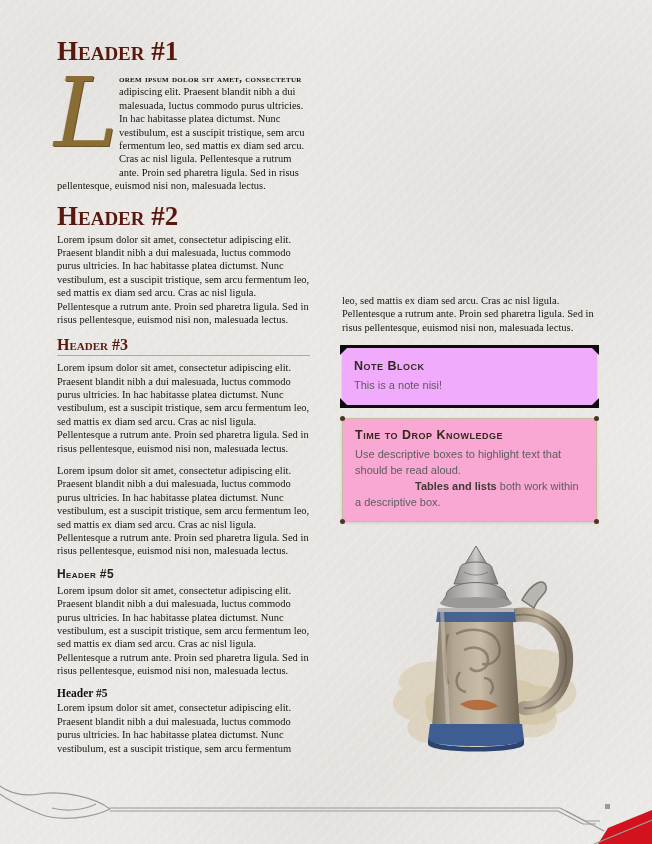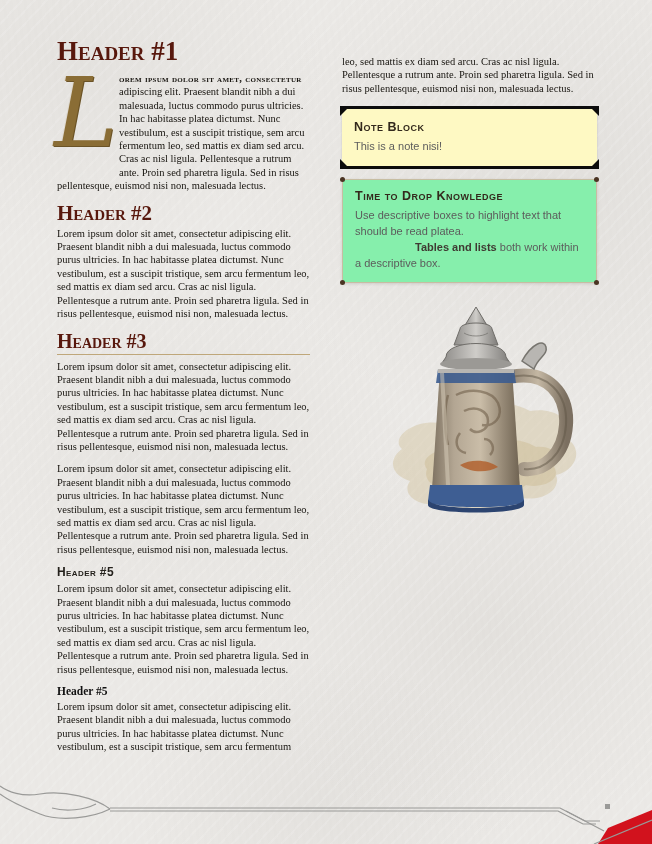--- a/index.html
+++ b/index.html
@@ -12,52 +12,52 @@
       radial-gradient(ellipse 380px 300px at 30% 55%, rgba(130,125,112,.05), transparent 60%),
       radial-gradient(ellipse 420px 340px at 75% 75%, rgba(120,112,100,.07), transparent 60%),
       radial-gradient(ellipse 300px 220px at 50% 95%, rgba(110,105,95,.06), transparent 65%),
       #ebe9e6;
   }
   .page{position:relative;width:652px;height:844px;}
   .grain{position:absolute;inset:0;pointer-events:none;opacity:.5;
     background:
       repeating-linear-gradient(83deg, rgba(0,0,0,.012) 0 3px, transparent 3px 7px),
       repeating-linear-gradient(-47deg, rgba(255,255,255,.25) 0 2px, transparent 2px 9px);}
-  .columns{position:absolute;left:57px;top:38px;width:540px;display:flex;gap:32px;}
+  .columns{position:absolute;left:57px;top:38px;width:540px;display:flex;gap:32px;align-items:flex-end;}
   .col{width:261px;color:#17140f;}
   .col-right{width:263px;}
   p.body{margin:0 0 9px;font-size:10.5px;line-height:13.4px;text-align:left;}
   h1,h2,h3,h4{font-family:"Liberation Serif",serif;font-variant:small-caps;color:#58180d;font-weight:700;}
   h1{font-size:27px;margin:0 0 7px;line-height:1;}
-  h2{font-size:21px;margin:10px 0 3px;line-height:1;}
-  h3{font-size:20px;margin:8px 0 5px;line-height:1.1;border-bottom:1.5px solid #bfa77a;padding-bottom:2px;}
+  h2{font-size:27px;margin:10px 0 3px;line-height:1;}
+  h3{font-size:16px;margin:8px 0 5px;line-height:1.1;border-bottom:1.5px solid #bfa77a;padding-bottom:2px;}
   h4{font-size:13.5px;margin:8px 0 3px;line-height:1;}
   h5{font-family:"Liberation Sans",sans-serif;font-variant:small-caps;font-weight:700;
      color:#24211c;font-size:12px;margin:10px 0 4px;line-height:1;letter-spacing:.4px;}
   h6{font-family:"Liberation Serif",serif;font-weight:700;color:#111;font-size:11.5px;margin:8px 0 1px;line-height:1.2;}
   .dropcap{float:left;font-family:"DejaVu Serif",serif;font-style:italic;
      font-size:96px;line-height:78px;width:60px;height:92px;margin:2px 5px 0 -3px;
      color:#8a6d35;text-shadow:1px 1px 0 #6b5326, -1px 0 0 #a8895022;}
   .lead-caps{font-variant:small-caps;text-transform:lowercase;font-weight:700;letter-spacing:.3px;margin-top:20px;}
   
-  .note-block{position:relative;background:#fef9c3;margin:14px 0 0;padding:11px 12px 12px;
+  .note-block{position:relative;background:#f0abfc;margin:14px 0 0;padding:11px 12px 12px;
      box-shadow:0 1px 2px rgba(0,0,0,.15);}
   .nb-bar{position:absolute;left:-2px;right:-2px;height:3px;background:#0c0c0c;}
   .nb-top{top:-3px;} .nb-bottom{bottom:-3px;}
   .tri{position:absolute;width:0;height:0;display:block;}
   .nb-top .tri{top:3px;} .nb-bottom .tri{bottom:3px;}
   .tri.l{left:0;border-top:7px solid #0c0c0c;border-right:7px solid transparent;}
   .tri.r{right:0;border-top:7px solid #0c0c0c;border-left:7px solid transparent;}
   .nb-bottom .tri.l{border-top:none;border-bottom:7px solid #0c0c0c;border-right:7px solid transparent;}
   .nb-bottom .tri.r{border-top:none;border-bottom:7px solid #0c0c0c;border-left:7px solid transparent;}
   .box-title{font-family:"Liberation Sans",sans-serif;font-variant:small-caps;font-weight:700;
      color:#33291c;font-size:12.5px;letter-spacing:.5px;margin:0 0 3px;line-height:1.2;}
   .box-text{font-family:"Liberation Sans",sans-serif;font-size:11px;line-height:16px;color:#5c5c5c;margin:0;}
   
-  .know-box{position:relative;background:#86efac;border:1px solid #c7bda2;
+  .know-box{position:relative;background:#f9a8d4;border:1px solid #c7bda2;
      margin:13px 0 0;padding:9px 12px 11px;box-shadow:0 1px 3px rgba(0,0,0,.12);}
   .dot{position:absolute;width:5px;height:5px;border-radius:50%;background:#4a3423;}
   .dot.tl{left:-3px;top:-3px;} .dot.tr{right:-3px;top:-3px;}
   .dot.bl{left:-3px;bottom:-3px;} .dot.br{right:-3px;bottom:-3px;}
   .know-indent{text-indent:12px;}
   .know-indent b{color:#3f3a32;margin-left:48px;}
   .stein-wrap{margin:16px 0 0 30px;width:210px;}
   .footer{position:absolute;left:0;bottom:0;width:652px;height:64px;}
 </style>
 </head>
@@ -103,21 +103,21 @@
             <i class="tri r"></i>
           </span>
       </div>
 
       <div class="know-box">
         <i class="dot tl"></i>
         <i class="dot tr"></i>
         <i class="dot bl"></i>
         <i class="dot br"></i>
         <div class="box-title">Time to Drop Knowledge</div>
-        <p class="box-text">Use descriptive boxes to highlight text that should be read platea.</p>
+        <p class="box-text">Use descriptive boxes to highlight text that should be read aloud.</p>
         <p class="box-text know-indent"><b>Tables and lists</b><span> both work within a descriptive box.</span></p>
       </div>
 
       <div class="stein-wrap">
         <svg width="210" height="222" viewBox="0 0 210 222">
           <defs>
             <linearGradient id="bodyg" x1="0" y1="0" x2="1" y2="0">
               <stop offset="0" stop-color="#7f7362"></stop>
                 <stop offset=".25" stop-color="#b3a693"></stop>
               <stop offset=".55" stop-color="#cabda8"></stop>

